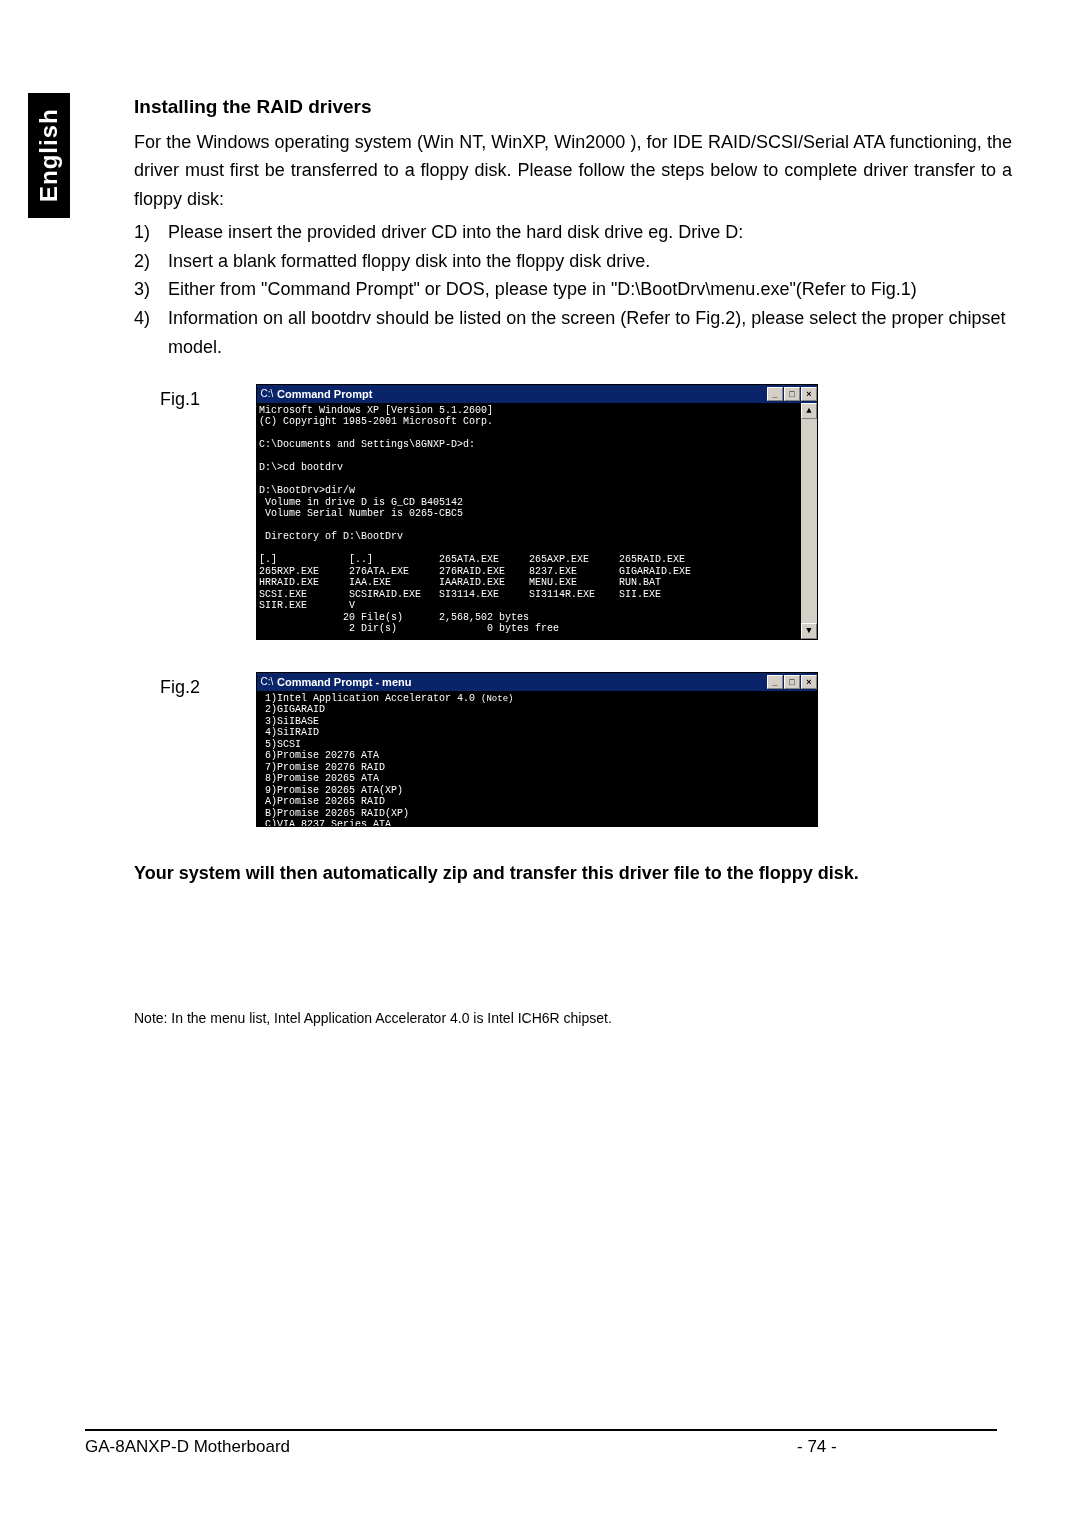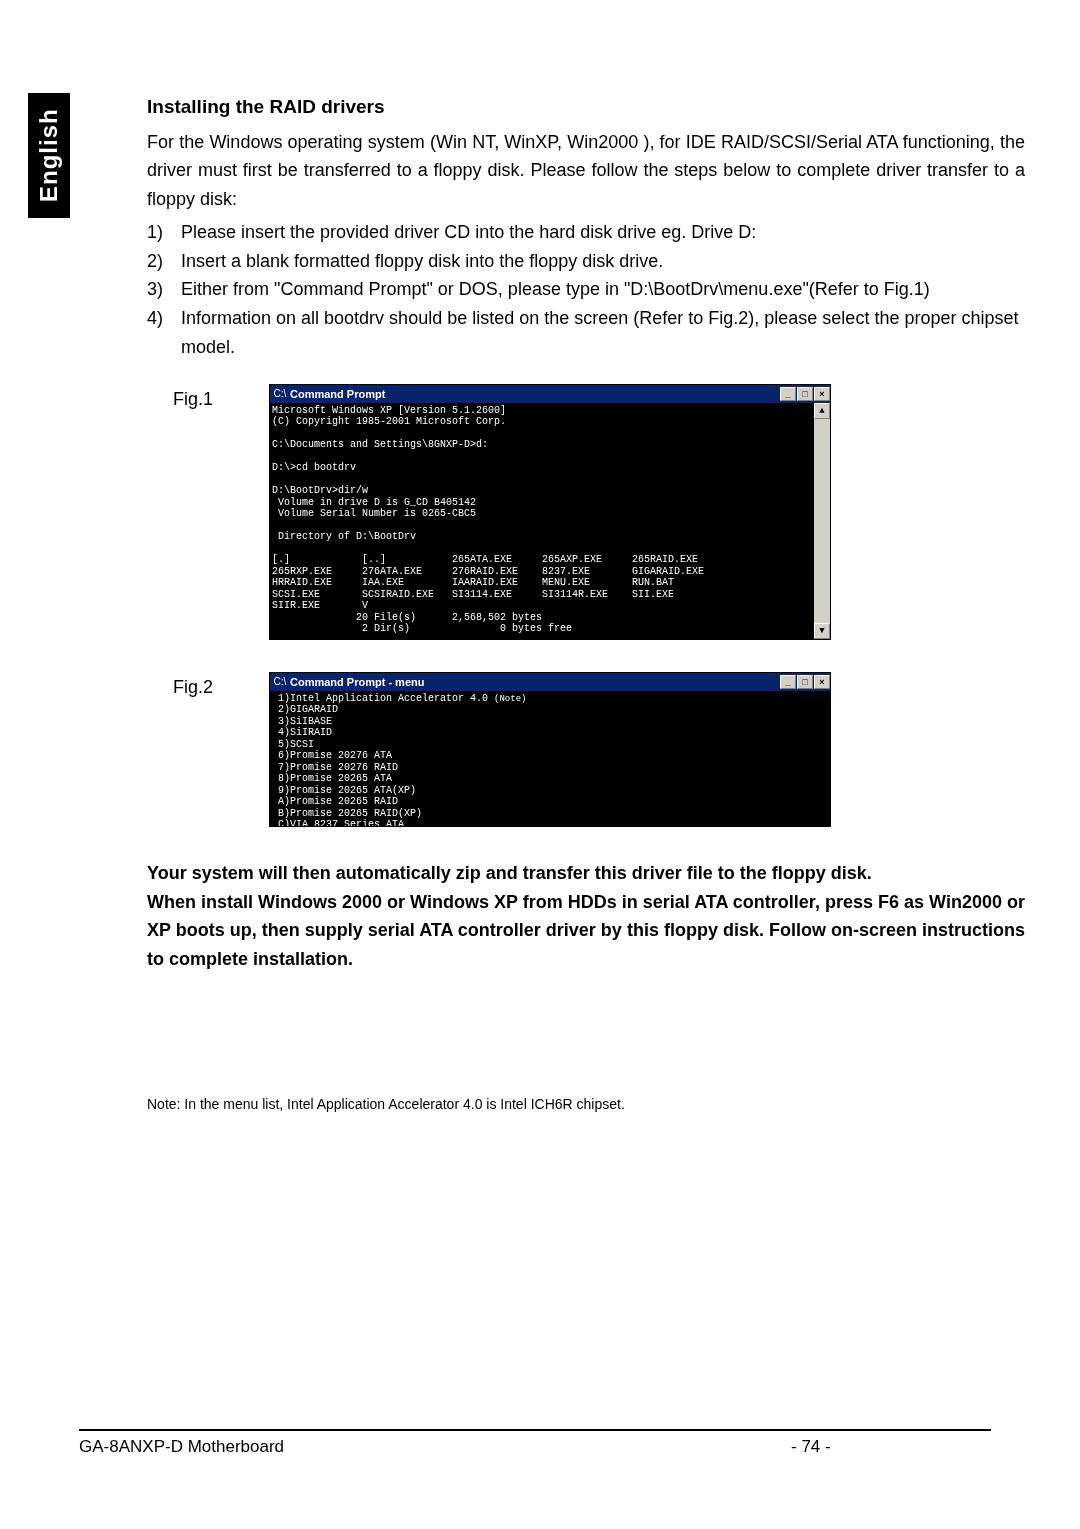--- a/index.html
+++ b/index.html
@@ -26,21 +26,21 @@
     text-align: center;
     font-weight: bold;
     font-size: 24px;
     display: flex;
     align-items: center;
     justify-content: center;
     letter-spacing: 1px;
   }
   .content {
     position: absolute;
-    left: 147px;
+    left: 134px;
     top: 93px;
     width: 878px;
   }
   .heading {
     font-weight: bold;
     font-size: 19px;
     margin-bottom: 6px;
   }
   .para {
     font-size: 18px;
@@ -162,21 +162,21 @@
     line-height: 1.6;
     text-align: justify;
     font-weight: bold;
   }
   .note-block {
     margin-top: 120px;
     font-size: 14px;
   }
   .footer {
     position: absolute;
-    left: 79px;
+    left: 85px;
     bottom: 70px;
     width: 912px;
     border-top: 2px solid #000000;
     padding-top: 3px;
     display: flex;
     font-size: 17px;
   }
   .footer .left {
     flex: 1;
   }
@@ -291,21 +291,20 @@
  H)VIA 6410 RAID
  0)exit
 
 </pre>
       </div>
     </div>
   </div>
 
   <div class="after-figs">
     <p>Your system will then automatically zip and transfer this driver file to the floppy disk.</p>
-    <p>When install Windows 2000 or Windows XP from HDDs in serial ATA controller, press F6 as Win2000 or XP boots up, then supply serial ATA controller driver by this floppy disk. Follow on-screen instructions to complete installation.</p>
   </div>
 
   <div class="note-block">Note: In the menu list, Intel Application Accelerator 4.0 is Intel ICH6R chipset.</div>
 
 </div>
 
 <div class="footer">
   <span class="left">GA-8ANXP-D Motherboard</span>
   <span class="pg">- 74 -</span>
 </div>

